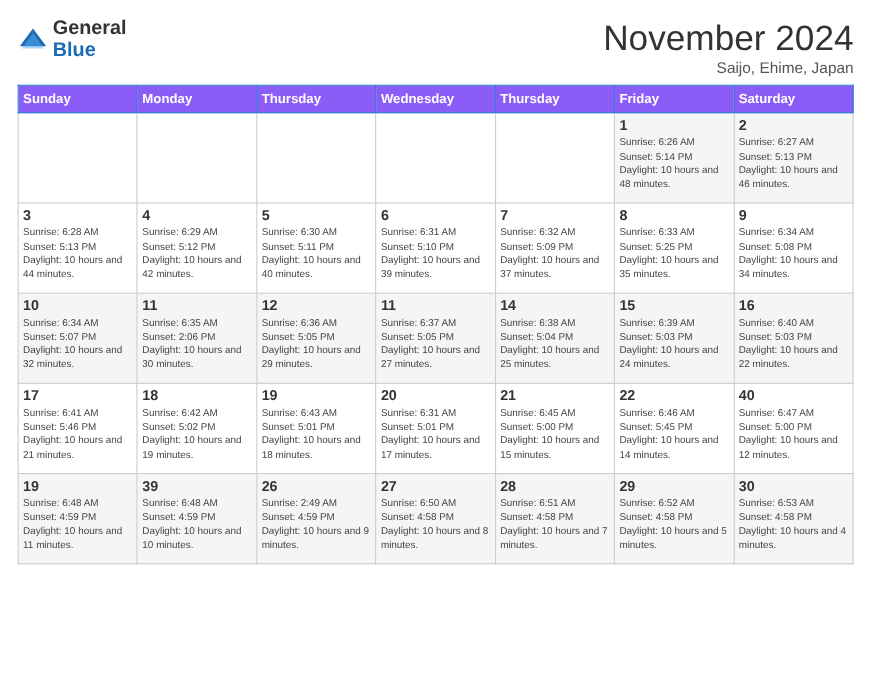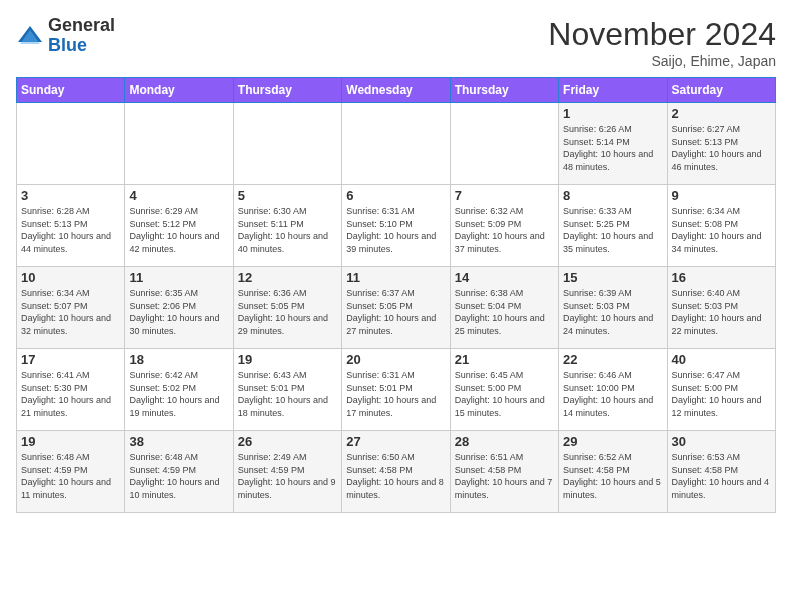--- a/index.html
+++ b/index.html
@@ -230,21 +230,21 @@
             <span class="day-number">16</span>
             <div class="day-info">Sunrise: 6:40 AM
 Sunset: 5:03 PM
 Daylight: 10 hours and 22 minutes.</div>
           </td>
         </tr>
         <tr>
           <td>
             <span class="day-number">17</span>
             <div class="day-info">Sunrise: 6:41 AM
-Sunset: 5:30 PM
+Sunset: 5:46 PM
 Daylight: 10 hours and 21 minutes.</div>
           </td>
           <td>
             <span class="day-number">18</span>
             <div class="day-info">Sunrise: 6:42 AM
 Sunset: 5:02 PM
 Daylight: 10 hours and 19 minutes.</div>
           </td>
           <td>
             <span class="day-number">19</span>
@@ -260,39 +260,39 @@
           </td>
           <td>
             <span class="day-number">21</span>
             <div class="day-info">Sunrise: 6:45 AM
 Sunset: 5:00 PM
 Daylight: 10 hours and 15 minutes.</div>
           </td>
           <td>
             <span class="day-number">22</span>
             <div class="day-info">Sunrise: 6:46 AM
-Sunset: 10:00 PM
+Sunset: 5:45 PM
 Daylight: 10 hours and 14 minutes.</div>
           </td>
           <td>
             <span class="day-number">40</span>
             <div class="day-info">Sunrise: 6:47 AM
 Sunset: 5:00 PM
 Daylight: 10 hours and 12 minutes.</div>
           </td>
         </tr>
         <tr>
           <td>
             <span class="day-number">19</span>
             <div class="day-info">Sunrise: 6:48 AM
 Sunset: 4:59 PM
 Daylight: 10 hours and 11 minutes.</div>
           </td>
           <td>
-            <span class="day-number">38</span>
+            <span class="day-number">39</span>
             <div class="day-info">Sunrise: 6:48 AM
 Sunset: 4:59 PM
 Daylight: 10 hours and 10 minutes.</div>
           </td>
           <td>
             <span class="day-number">26</span>
             <div class="day-info">Sunrise: 2:49 AM
 Sunset: 4:59 PM
 Daylight: 10 hours and 9 minutes.</div>
           </td>

